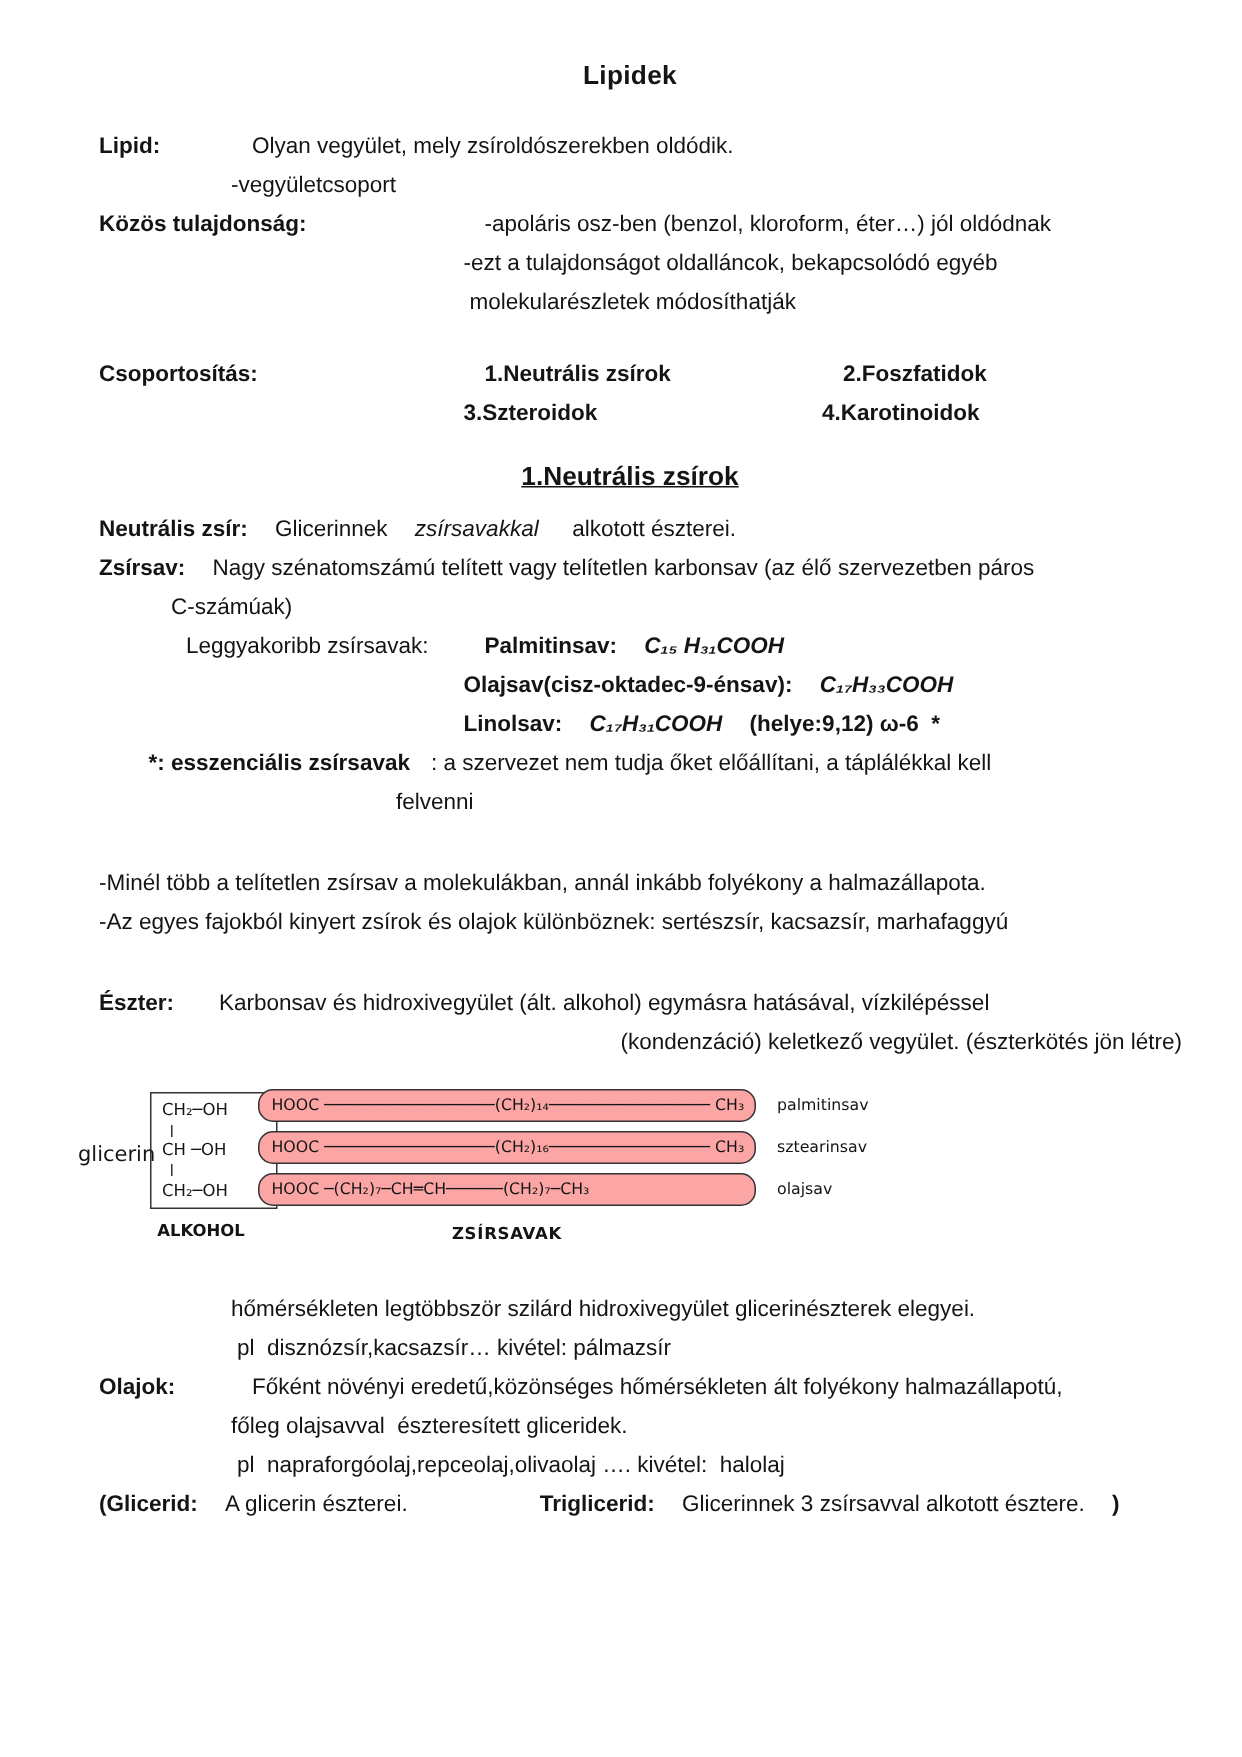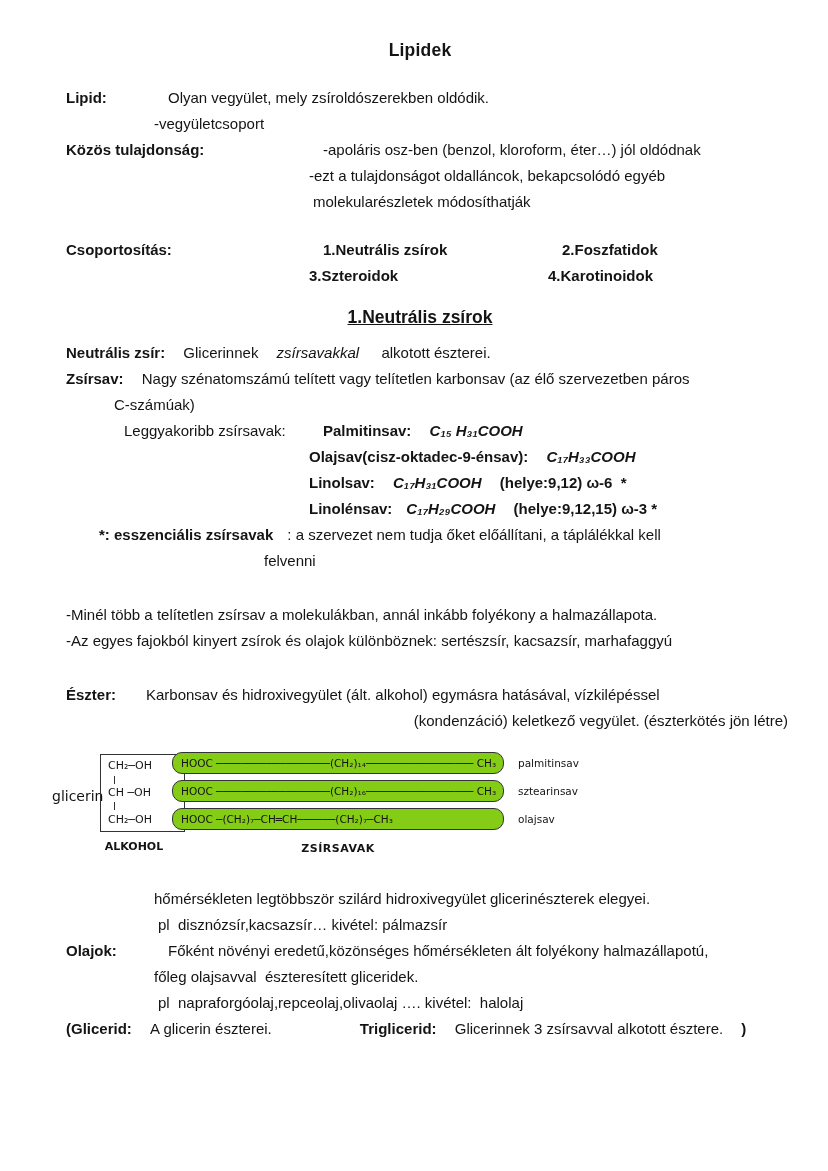--- a/index.html
+++ b/index.html
@@ -38,21 +38,21 @@
   .alcohol-box::after  { bottom:21px; }
   .alc-row { font-size:11px; line-height:1.1; white-space:pre; }
   .alcohol-caption {
     position:absolute; left:28px; top:88px; width:108px; text-align:center;
     font-size:11px; font-weight:bold;
   }
   .acid-col { position:absolute; left:120px; top:0; }
   .acid-row { display:flex; align-items:center; height:22px; margin-bottom:6px; }
   .acid-box {
     width:332px; height:22px; overflow:hidden;
-    border:1.2px solid #333; border-radius:10px; background:#84cc16;
+    border:1.2px solid #333; border-radius:10px; background:#fca5a5;
     font-size:10.5px; line-height:20px; padding:0 8px; white-space:pre;
   }
   .acid-label { margin-left:14px; font-size:10.5px; white-space:nowrap; }
   .acids-caption {
     position:absolute; left:120px; top:90px; width:332px; text-align:center;
     font-size:11px; font-weight:bold; letter-spacing:.5px;
   }
 </style>
 </head>
 <body>
@@ -70,21 +70,20 @@
       <div class="spacer" style="height: 22px;"></div>
       <div class="line"><span class="seg bold" style="display: inline-block; width: 243px; vertical-align: top;">Csoportosítás:</span><span class="seg bold" style="display: inline-block; width: 225px; vertical-align: top;">1.Neutrális zsírok</span><span class="seg bold">2.Foszfatidok</span></div>
       <div class="line" style="padding-left: 243px;"><span class="seg bold" style="display: inline-block; width: 225px; vertical-align: top;">3.Szteroidok</span><span class="seg bold">4.Karotinoidok</span></div>
       <div class="section-heading"><span class="heading-text">1.Neutrális zsírok</span></div>
       <div class="line"><span class="seg bold">Neutrális zsír:</span><span class="seg"> Glicerinnek </span><span class="seg italic">zsírsavakkal</span><span class="seg">  alkotott észterei.</span></div>
       <div class="line"><span class="seg bold">Zsírsav:</span><span class="seg"> Nagy szénatomszámú telített vagy telítetlen karbonsav (az élő szervezetben páros</span></div>
       <div class="line" style="padding-left: 48px;"><span class="seg">C-számúak)</span></div>
       <div class="line" style="padding-left: 58px;"><span class="seg" style="display: inline-block; width: 185px; vertical-align: top;">Leggyakoribb zsírsavak:</span><span class="seg bold">Palmitinsav: </span><span class="seg bold italic">C₁₅ H₃₁COOH</span></div>
       <div class="line" style="padding-left: 243px;"><span class="seg bold">Olajsav(cisz-oktadec-9-énsav): </span><span class="seg bold italic">C₁₇H₃₃COOH</span></div>
       <div class="line" style="padding-left: 243px;"><span class="seg bold">Linolsav: </span><span class="seg bold italic">C₁₇H₃₁COOH</span><span class="seg bold"> (helye:9,12) ω-6  *</span></div>
-      <div class="line" style="padding-left: 243px;"><span class="seg bold">Linolénsav:</span><span class="seg bold italic">C₁₇H₂₉COOH</span><span class="seg bold"> (helye:9,12,15) ω-3 *</span></div>
       <div class="line" style="padding-left: 33px;"><span class="seg bold">*: esszenciális zsírsavak</span><span class="seg">: a szervezet nem tudja őket előállítani, a táplálékkal kell</span></div>
       <div class="line" style="padding-left: 198px;"><span class="seg">felvenni</span></div>
       <div class="spacer" style="height: 28px;"></div>
       <div class="line"><span class="seg">-Minél több a telítetlen zsírsav a molekulákban, annál inkább folyékony a halmazállapota.</span></div>
       <div class="line"><span class="seg">-Az egyes fajokból kinyert zsírok és olajok különböznek: sertészsír, kacsazsír, marhafaggyú</span></div>
       <div class="spacer" style="height: 28px;"></div>
       <div class="line"><span class="seg bold" style="display: inline-block; width: 66px; vertical-align: top;">Észter:</span><span class="seg">Karbonsav és hidroxivegyület (ált. alkohol) egymásra hatásával, vízkilépéssel</span></div>
       <div class="line" style="padding-left: 66px; text-align: right;"><span class="seg">(kondenzáció) keletkező vegyület. (észterkötés jön létre)</span></div>
     </div>
 

